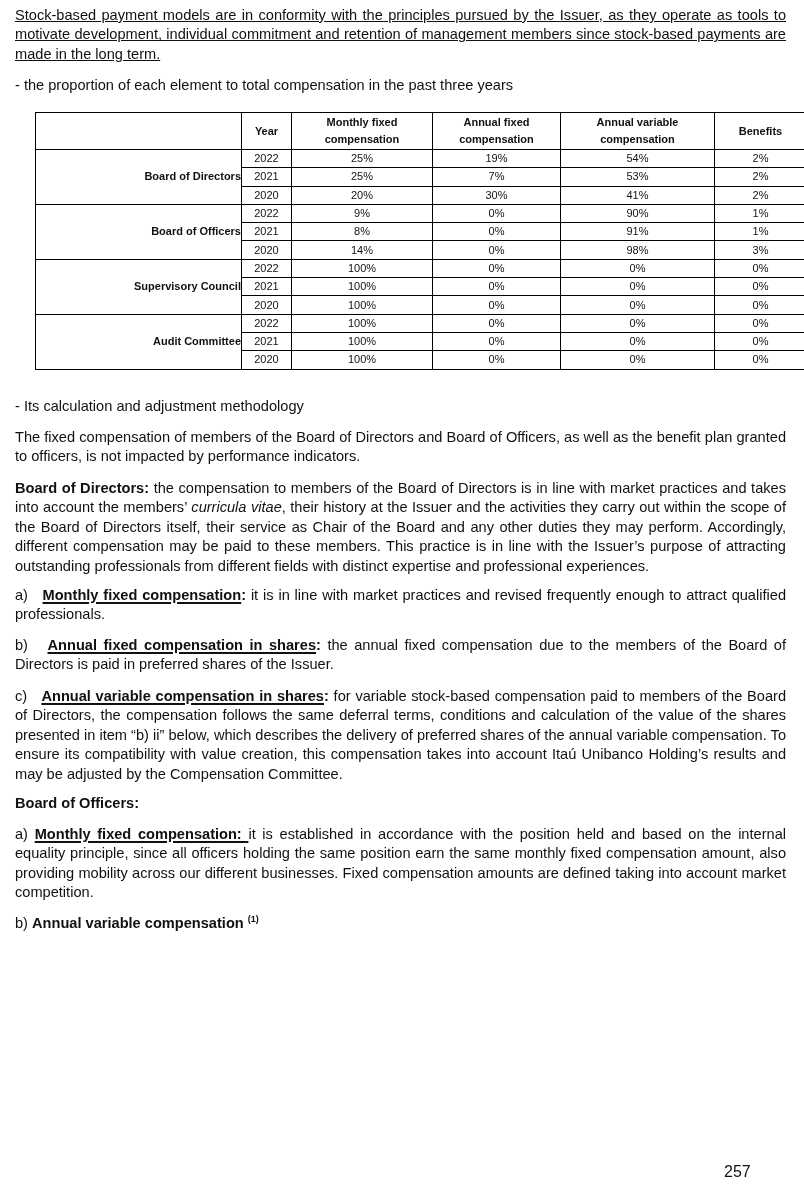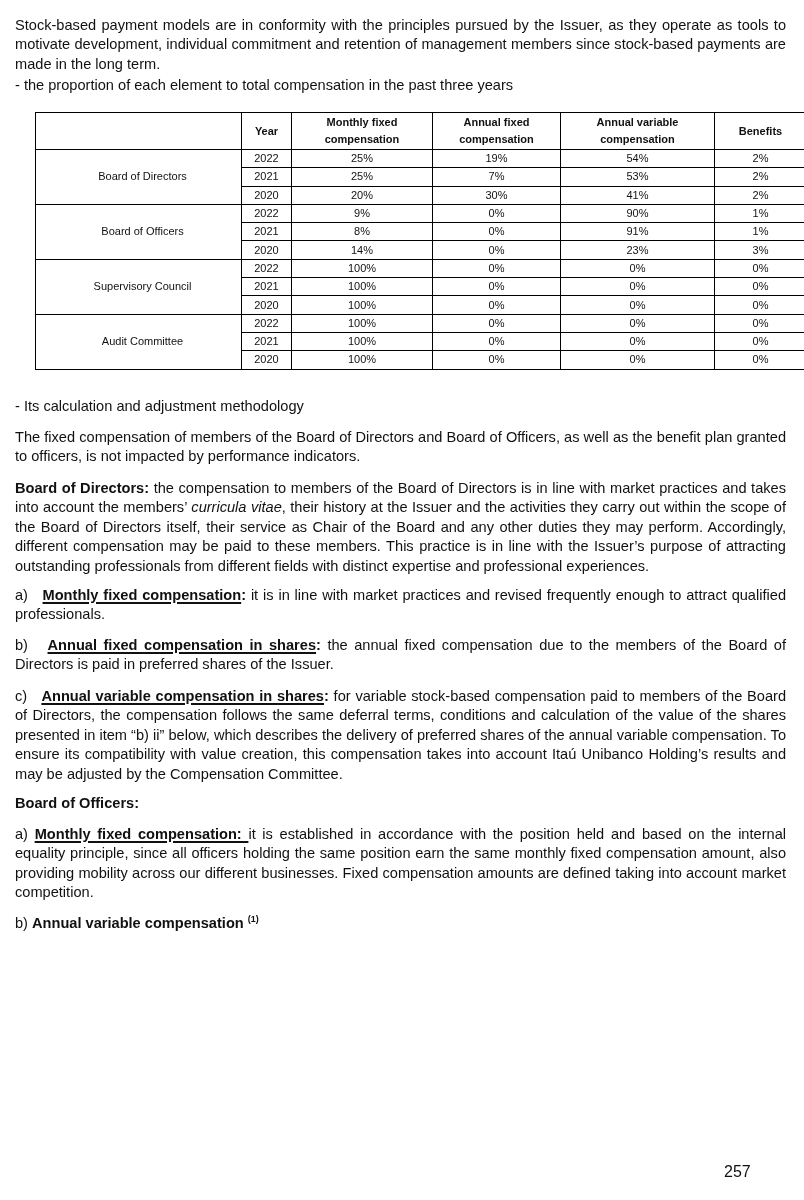--- a/index.html
+++ b/index.html
@@ -19,27 +19,27 @@
 
   table.comp {
     position: absolute; left: 15px; top: 112px; width: 771px;
     border-collapse: collapse; font-size: 11px; table-layout: fixed; margin-left: 20px;
   }
   table.comp th, table.comp td {
     border: 1px solid #000; padding: 0; text-align: center; line-height: 17px;
   }
   table.comp th { font-weight: bold; height: 36px; line-height: 17px; }
   table.comp td { height: 17.3px; }
-  table.comp td.group { text-align: center; padding-left: 8px; font-weight: normal; }
+  table.comp td.group { text-align: right; padding-left: 8px; font-weight: bold; }
   .page-num { position: absolute; left: 724px; top: 1163px; font-size: 16px; }
 </style>
 </head>
 <body>
 
-<p class="p last-left" style="top:16px;">Stock-based payment models are in conformity with the principles pursued by the Issuer, as they operate as tools to motivate development, individual commitment and retention of management members since stock-based payments are made in the long term.</p>
+<p class="p last-left" style="top:6px;text-decoration:underline;">Stock-based payment models are in conformity with the principles pursued by the Issuer, as they operate as tools to motivate development, individual commitment and retention of management members since stock-based payments are made in the long term.</p>
 <p class="p" style="top:76px;">- the proportion of each element to total compensation in the past three years</p>
 
 <table class="comp">
   <colgroup>
     <col style="width:206px">
       <col style="width:50px">
       <col style="width:141px">
     <col style="width:128px">
       <col style="width:154px">
       <col style="width:92px">
@@ -91,21 +91,21 @@
       <td>2021</td>
       <td>8%</td>
       <td>0%</td>
       <td>91%</td>
       <td>1%</td>
     </tr>
     <tr>
       <td>2020</td>
       <td>14%</td>
       <td>0%</td>
-      <td>23%</td>
+      <td>98%</td>
       <td>3%</td>
     </tr>
 
     <tr>
       <td class="group" rowspan="3">Supervisory Council</td>
       <td>2022</td>
       <td>100%</td>
       <td>0%</td>
       <td>0%</td>
       <td>0%</td>

